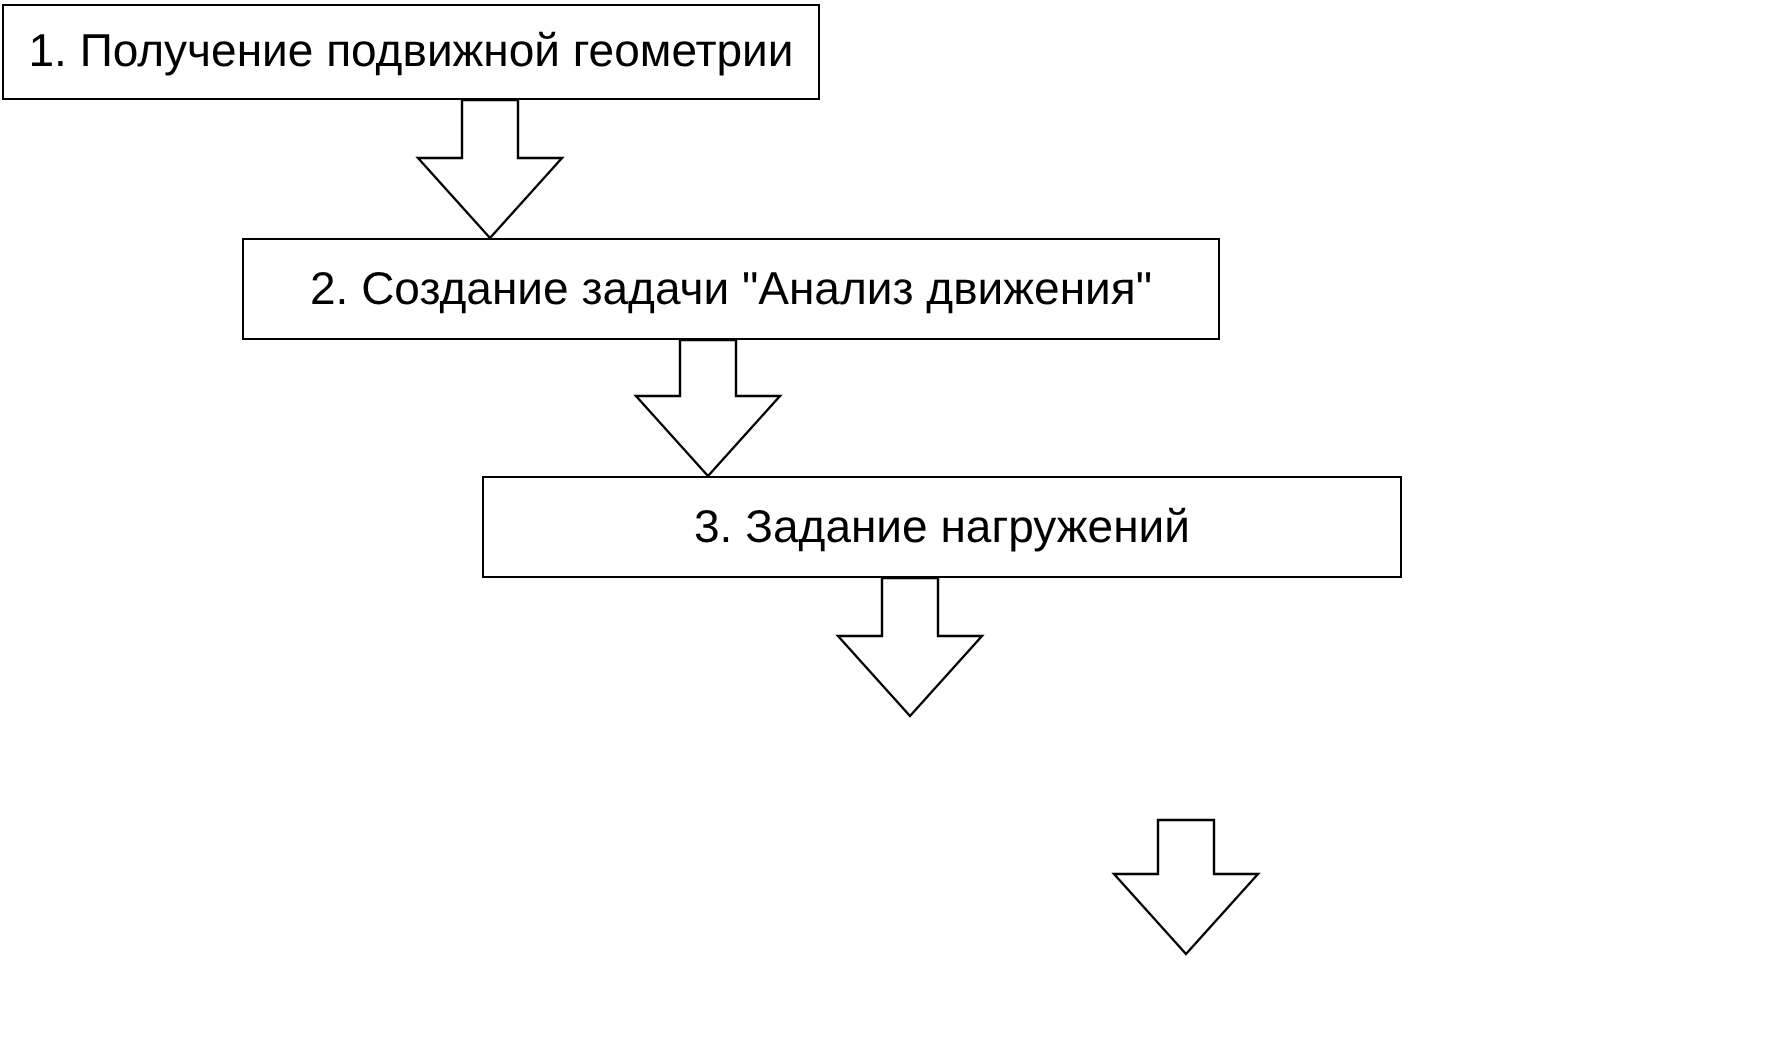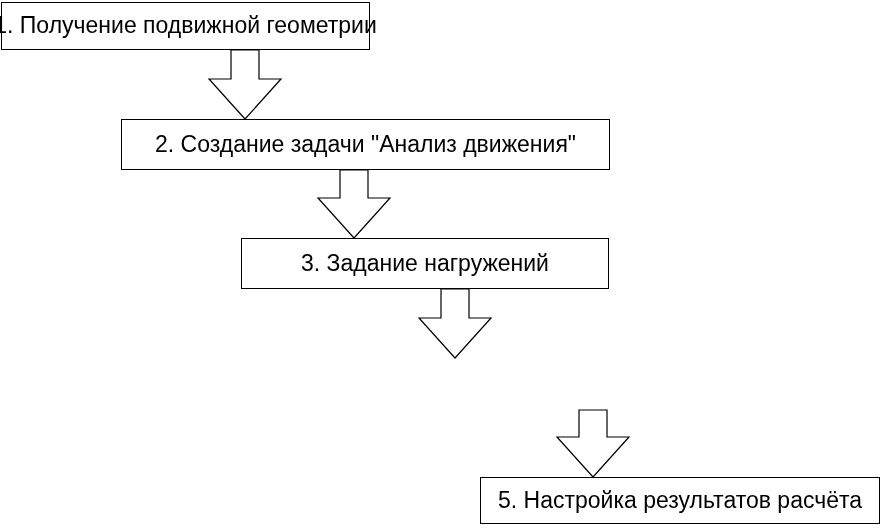--- a/index.html
+++ b/index.html
@@ -22,23 +22,23 @@
     background: #ffffff;
     color: #000000;
     display: flex;
     align-items: center;
     justify-content: center;
     text-align: center;
     font-size: 23px;
     line-height: 1.1;
     white-space: nowrap;
   }
-  #box-1 { left: 1px;   top: 2px;   width: 369px; height: 48px; }
+  #box-1 { left: 1px;   top: 2px;   width: 409px; height: 48px; }
   #box-2 { left: 121px; top: 119px; width: 489px; height: 51px; }
-  #box-3 { left: 241px; top: 238px; width: 368px; height: 51px; }
+  #box-3 { left: 241px; top: 238px; width: 460px; height: 51px; }
   #box-4 { left: 360px; top: 358px; width: 410px; height: 52px; }
   #box-5 { left: 480px; top: 477px; width: 400px; height: 47px; }
   .down-arrow {
     position: absolute;
     overflow: visible;
   }
   #arrow-1 { left: 205px; top: 50px;  width: 80px; height: 69px; }
   #arrow-2 { left: 314px; top: 170px; width: 80px; height: 68px; }
   #arrow-3 { left: 415px; top: 289px; width: 80px; height: 69px; }
   #arrow-4 { left: 553px; top: 410px; width: 80px; height: 67px; }
@@ -76,17 +76,14 @@
 
   <svg class="down-arrow" id="arrow-3" viewBox="0 0 80 69" preserveAspectRatio="none" aria-hidden="true">
     <polygon points="26,0 54,0 54,29 76,29 40,69 4,29 26,29"></polygon>
   </svg>
 
 
   <svg class="down-arrow" id="arrow-4" viewBox="0 0 80 67" preserveAspectRatio="none" aria-hidden="true">
     <polygon points="26,0 54,0 54,27 76,27 40,67 4,27 26,27"></polygon>
   </svg>
 
-  <div class="step-box" id="box-5">
-    <span>5. Настройка результатов расчёта</span>
-  </div>
 
 </div>
 
 </body></html>

